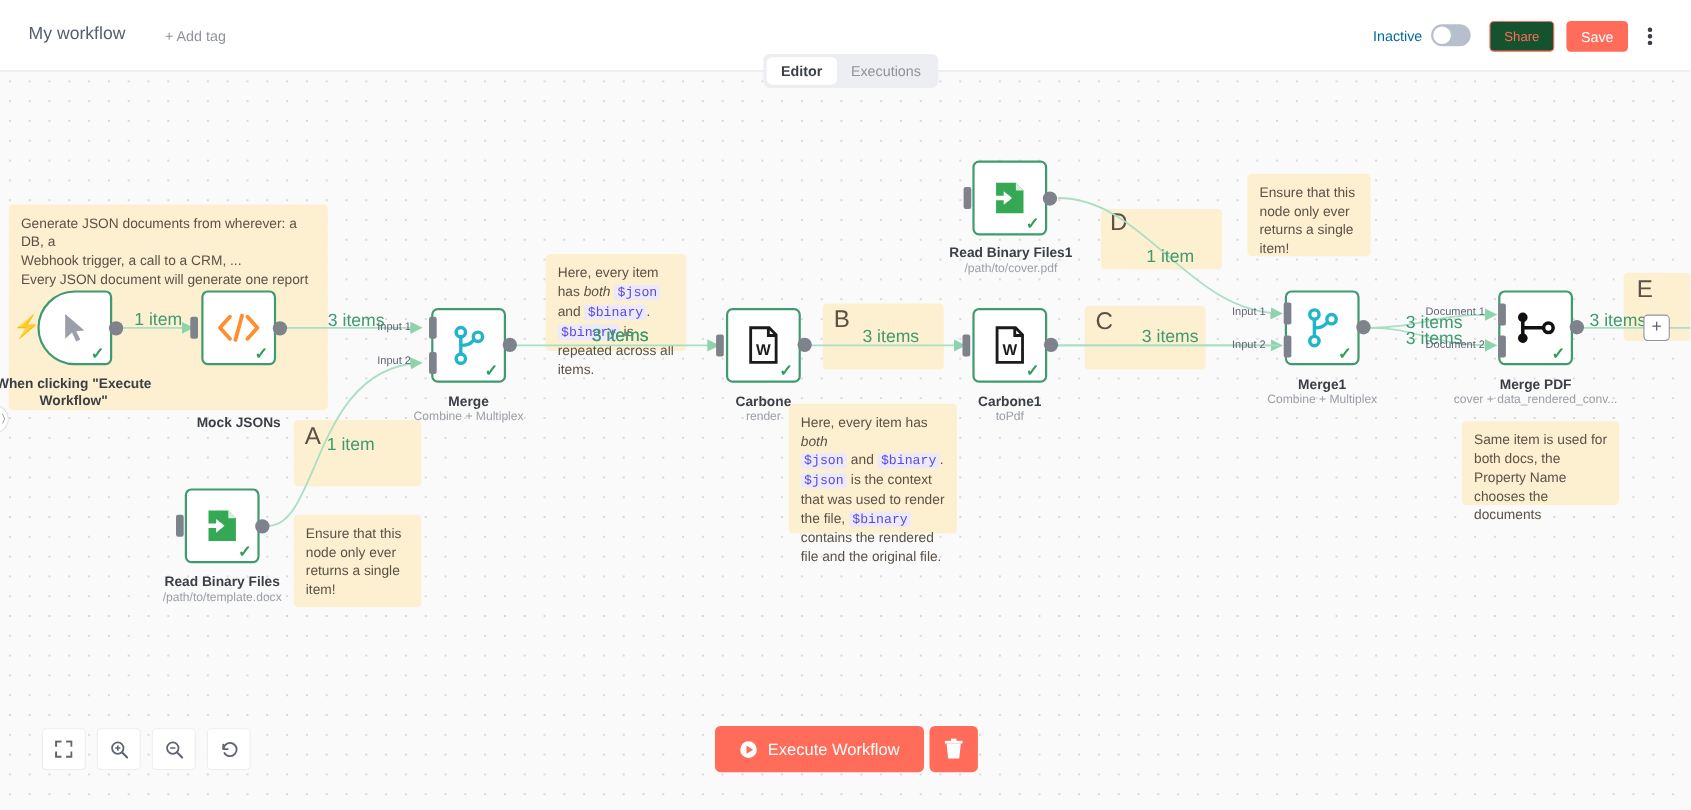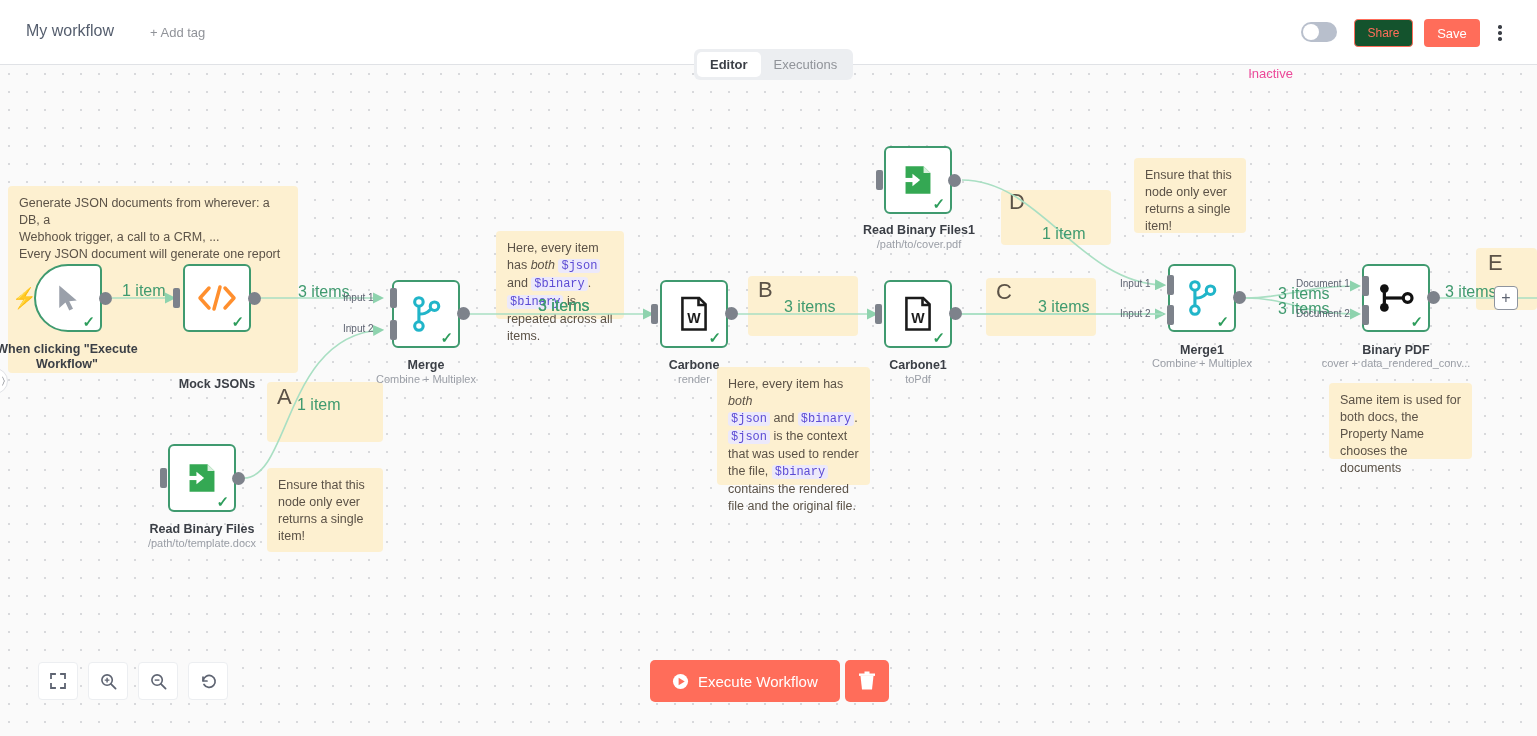--- a/index.html
+++ b/index.html
@@ -21,21 +21,21 @@
   .wf-title {
     position: absolute; left: 26px; top: 22px;
     font-size: 16px; color: #555e6e; font-weight: 400;
   }
   .add-tag {
     position: absolute; left: 150px; top: 25px;
     font-size: 13px; color: #909399; cursor: pointer;
   }
   .inactive-label {
     position: absolute; right: 244px; top: 25px;
-    font-size: 13px; color: #ec4899; margin-top: 41px;
+    font-size: 13px; color: #0369a1;
   }
   .toggle {
     position: absolute; right: 200px; top: 22px;
     width: 36px; height: 20px; border-radius: 10px; background: #b8bfcc;
     cursor: pointer;
   }
   .toggle .knob {
     position: absolute; left: 2px; top: 2px;
     width: 16px; height: 16px; border-radius: 50%; background: #fff;
   }
@@ -426,21 +426,21 @@
         <svg width="38" height="32" viewBox="0 0 26 22">
           <circle cx="5" cy="4.5" r="3" fill="#111"></circle>
           <circle cx="5" cy="17.5" r="3" fill="#111"></circle>
           <circle cx="21" cy="11" r="3" fill="none" stroke="#111" stroke-width="2.2"></circle>
           <path d="M5 7 L5 15" stroke="#111" stroke-width="2.2"></path>
           <path d="M5 11 L18 11" stroke="#111" stroke-width="2.2"></path>
         </svg>
         <span class="check">✓</span>
       </div>
       <div class="port-out" style="left:1427px; top:291px;"></div>
-      <div class="node-label" style="left:1336px; top:343px; width:120px;">Binary PDF</div>
+      <div class="node-label" style="left:1336px; top:343px; width:120px;">Merge PDF</div>
       <div class="node-sub" style="left:1321px; top:357px; width:150px;">cover + data_rendered_conv...</div>
 
       <div class="edge-lbl" style="left:122px; top:282px;">1 item</div>
       <div class="edge-lbl" style="left:298px; top:283px;">3 items</div>
       <div class="edge-lbl" style="left:297px; top:396px;">1 item</div>
       <div class="edge-lbl" style="left:538px; top:297px;">3 items</div>
       <div class="edge-lbl" style="left:784px; top:298px;">3 items</div>
       <div class="edge-lbl" style="left:1038px; top:298px;">3 items</div>
       <div class="edge-lbl" style="left:1042px; top:225px;">1 item</div>
       <div class="edge-lbl" style="left:1278px; top:285px;">3 items</div>

